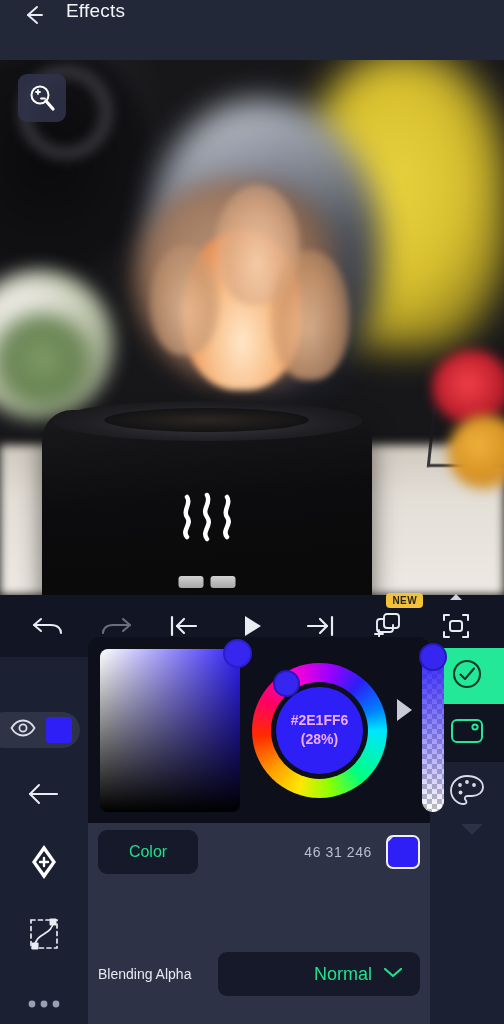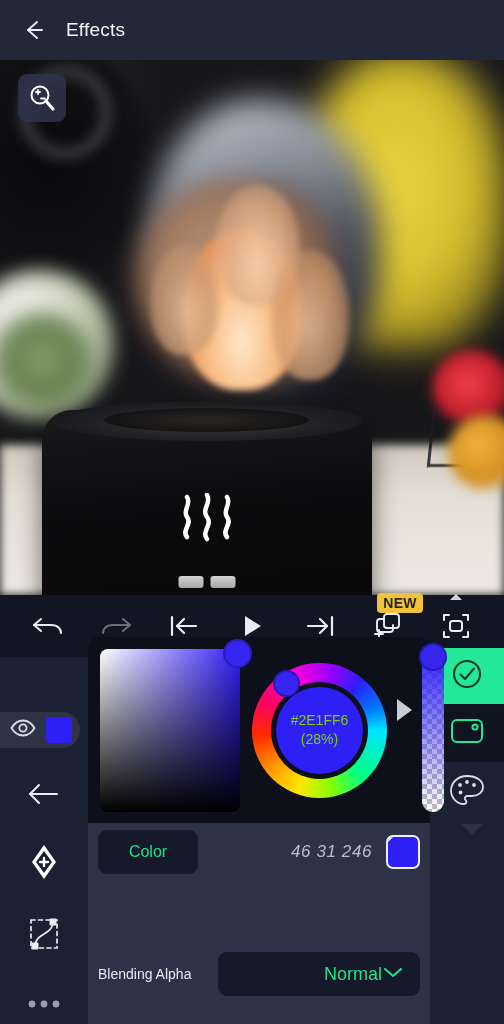--- a/index.html
+++ b/index.html
@@ -8,21 +8,21 @@
     background:#131726;
     font-family:"Liberation Sans", sans-serif;
     overflow:hidden;
   }
   .screen { position:relative; width:504px; height:1024px; background:#141828; }
 
   
   .header {
     position:absolute; top:0; left:0; width:504px; height:60px;
     background:#232839;
-    display:flex; align-items:center; padding-left:18px;
+    display:flex; align-items:flex-start; padding-left:18px;
   }
   .back-arrow { width:30px; height:30px; flex:none; }
   .header-title {
     color:#f2f4f8; font-size:19px; margin-left:18px; letter-spacing:.2px;
   }
 
   
   .preview {
     position:absolute; top:60px; left:0; width:504px; height:535px;
     overflow:hidden; background:#0b0b0d;
@@ -158,21 +158,21 @@
     position:absolute; top:595px; left:0; width:504px; height:62px;
     background:#121524;
     display:flex; align-items:center; justify-content:space-around;
     padding:0 14px;
   }
   .tool-btn { position:relative; width:42px; height:42px; display:flex; align-items:center; justify-content:center; }
   .tool-btn.dim { opacity:.42; }
   .new-badge {
     position:absolute; top:-12px; right:-14px;
     background:#f3c23c; color:#26261a;
-    font-size:14px; font-weight:bold; letter-spacing:.4px;
+    font-size:10px; font-weight:bold; letter-spacing:.4px;
     padding:2px 6px; border-radius:4px;
   }
   .caret-up {
     position:absolute; top:-11px; left:50%; transform:translateX(-50%);
     width:0; height:0; border-left:6px solid transparent; border-right:6px solid transparent;
     border-bottom:6px solid #cfd3de;
   }
 
   
   .left-rail {
@@ -239,21 +239,21 @@
       #2b1ff6 310deg, #0080ff 340deg, #00e5ff 360deg);
   }
   .hue-ring::after {
     content:""; position:absolute; left:19px; top:19px; right:19px; bottom:19px;
     border-radius:50%; background:#0d0f1b;
   }
   .wheel-center {
     position:absolute; left:24px; top:24px; right:24px; bottom:24px;
     border-radius:50%; background:#2E1FF6;
     display:flex; flex-direction:column; align-items:center; justify-content:center;
-    color:#84cc16; font-size:14px; line-height:1.35;
+    color:#f0abfc; font-size:14px; line-height:1.35;font-weight:bold;
   }
   .hue-handle {
     position:absolute; left:21px; top:7px; width:27px; height:27px;
     border-radius:50%; background:#3726f0; border:2px solid #241bb8;
   }
   .expand-tri {
     width:0; height:0; flex:none; margin:0 2px 40px 2px;
     border-top:11px solid transparent; border-bottom:11px solid transparent;
     border-left:15px solid #c9ccd6;
   }
@@ -277,21 +277,21 @@
     background:#2d3247;
   }
   .row { position:absolute; left:0; width:342px; display:flex; align-items:center; }
   .row-color { top:0; height:58px; }
   .chip-color {
     margin-left:10px; width:100px; height:44px; border-radius:9px;
     background:#151929; color:#22e08a; font-size:16px;
     display:flex; align-items:center; justify-content:center;
   }
   .rgb-values {
-    margin-left:auto; color:#b9bfd0; font-size:17px; letter-spacing:.6px;font-style:italic;
+    margin-left:auto; color:#b9bfd0; font-size:14px; letter-spacing:.6px;
   }
   .swatch-box {
     width:34px; height:34px; margin-left:14px; margin-right:10px;
     border:2px solid #eef0f5; border-radius:7px; background:#2E1FF6;
     position:relative; overflow:hidden;
   }
   .swatch-box::after {
     content:""; position:absolute; left:-2px; top:-2px;
     border-top:9px solid #ffffff; border-right:9px solid transparent;
   }
@@ -309,21 +309,21 @@
   .alpha-value-box {
     width:78px; height:50px; margin-right:8px; border-radius:9px;
     background:#222639; color:#fff; font-size:19px;
     display:flex; align-items:center; justify-content:center;
   }
   .row-blend { top:122px; height:58px; }
   .blend-label { margin-left:10px; color:#e7eaf2; font-size:14px; width:120px; }
   .blend-select {
     flex:1; margin-right:10px; height:44px; border-radius:9px;
     background:#151929;
-    display:flex; align-items:center; justify-content:flex-end; 
+    display:flex; align-items:center; justify-content:flex-end; gap:10px;
     padding-right:16px;
   }
   .blend-value { color:#22e08a; font-size:18px; }
 </style>
 </head>
 <body>
 
 <div class="screen">
 
   <div class="header">

